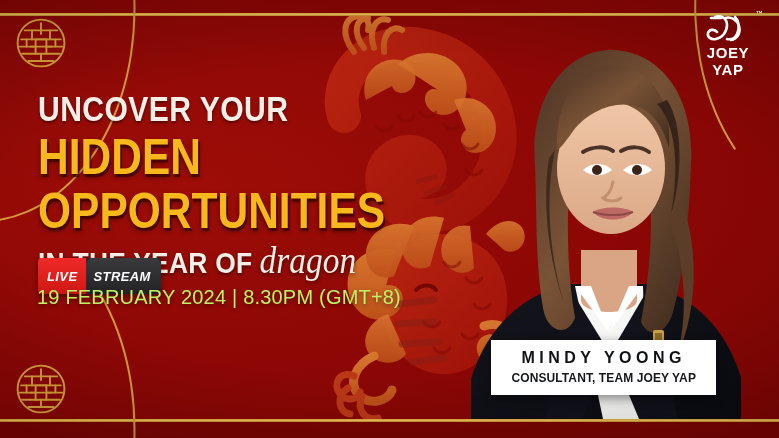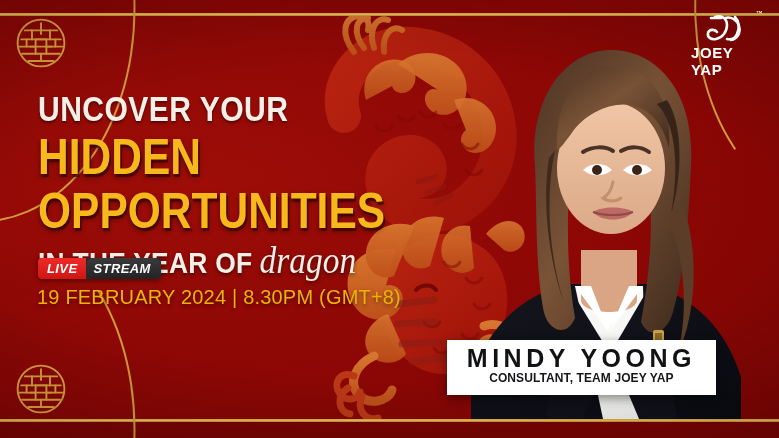--- a/index.html
+++ b/index.html
@@ -74,61 +74,61 @@
   .line3 .script{
     font-family:"Liberation Serif", serif;
     font-style:italic;font-weight:400;font-size:38px;
     letter-spacing:0;padding-left:8px;
     text-shadow:0 2px 5px rgba(0,0,0,.55);
   }
 
   
   .badge{
     position:absolute;left:38px;top:258px;
-    display:inline-flex;align-items:center;height:21px;
+    display:inline-flex;align-items:center;height:36px;
     border-radius:4px;overflow:hidden;
     box-shadow:0 2px 5px rgba(0,0,0,.4);
     background:#2a2a2c;
   }
   .badge .live{
     background:linear-gradient(180deg,#ef2a28 0%,#cf1714 100%);
     color:#ffffff;font-style:italic;font-weight:700;font-size:13px;
     letter-spacing:.4px;padding:0 8px 0 9px;height:100%;
     display:flex;align-items:center;
   }
   .badge .stream{
     background:linear-gradient(180deg,#3a3a3d 0%,#232325 100%);
     color:#ffffff;font-style:italic;font-weight:700;font-size:13px;
     letter-spacing:.4px;padding:0 10px 0 8px;height:100%;
     display:flex;align-items:center;border-radius:7px;
   }
   .datetime{
     position:absolute;left:37px;top:286px;
-    font-size:20px;font-weight:400;color:#eab308;letter-spacing:.2px;
+    font-size:20px;font-weight:400;color:#bef264;letter-spacing:.2px;
     text-shadow:0 2px 4px rgba(0,0,0,.45);white-space:nowrap;
   }
 
   
   .nameplate{
     position:absolute;right:63px;bottom:43px;
     background:#ffffff;padding:7px 20px 8px 20px;
     box-shadow:0 3px 10px rgba(0,0,0,.45);
     text-align:center;
   }
   .nameplate .nm{
-    font-size:25px;font-weight:700;color:#111214;letter-spacing:4.5px;
+    font-size:16px;font-weight:700;color:#111214;letter-spacing:4.5px;
     line-height:22px;white-space:nowrap;
   }
   .nameplate .rl{
     font-size:12px;font-weight:700;color:#16171a;letter-spacing:.1px;
     line-height:17px;white-space:nowrap;margin-top:1px;
   }
 
   
-  .logo{position:absolute;right:14px;top:8px;width:74px;text-align:left;}
+  .logo{position:absolute;right:14px;top:8px;width:74px;text-align:center;}
   .logo .mark{position:relative;height:38px;}
   .logo .tm{
     position:absolute;right:2px;top:2px;color:#f2e7d8;font-size:7px;font-weight:700;
   }
   .logo .wordmark{
     font-size:15px;font-weight:700;color:#ffffff;letter-spacing:.6px;
     margin-top:-2px;
   }
 </style>
 </head>

